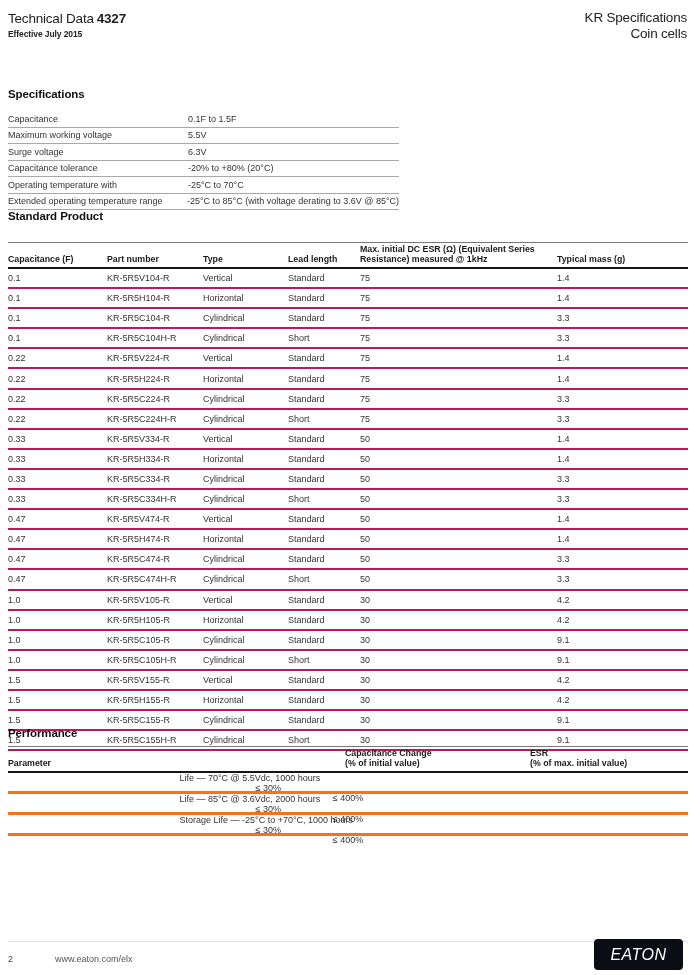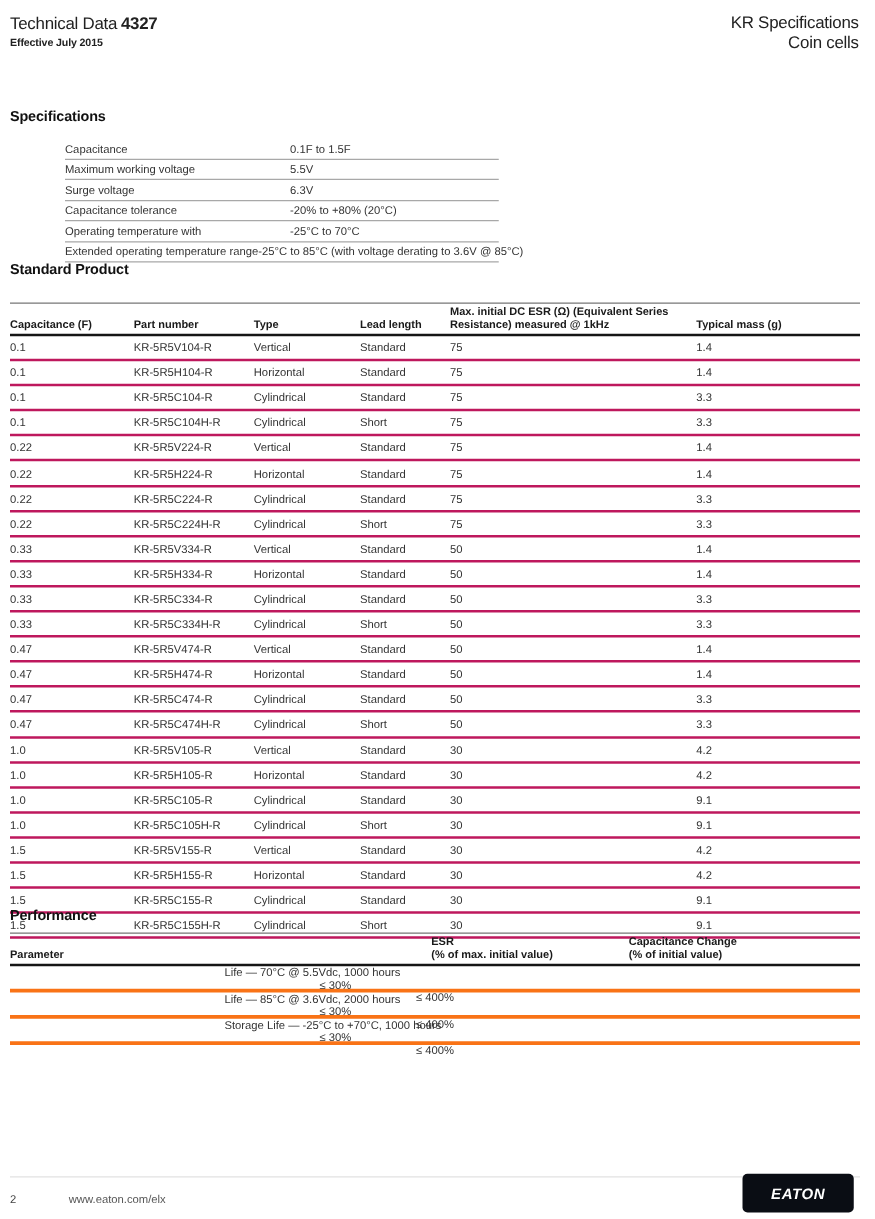--- a/index.html
+++ b/index.html
@@ -15,21 +15,21 @@
   .doc-title{font-size:13.5px;color:#222;letter-spacing:-0.2px;}
   .doc-num{font-weight:bold;margin-left:3px;}
   .effective{font-size:8.5px;font-weight:bold;color:#222;margin-top:3px;letter-spacing:-0.1px;}
   .header-right{position:absolute;top:10px;right:13px;text-align:right;font-size:13.5px;line-height:16px;color:#222;letter-spacing:-0.2px;}
 
   
   .section-title{font-size:11.5px;font-weight:bold;color:#111;letter-spacing:-0.1px;line-height:13px;}
 
   
   #spec{position:absolute;left:8px;top:88px;width:391px;}
-  #spec .rows{margin-top:10px;margin-left:44px;}
+  #spec .rows{margin-top:10px;}
   .spec-row{display:flex;height:15.5px;align-items:center;border-bottom:1px solid #a8a8a8;font-size:9px;color:#333;}
   .cell{white-space:nowrap;overflow:visible;}
   .sl{width:180px;}
   .sv{flex:1;}
 
   
   #std{position:absolute;left:8px;top:210px;width:680px;}
   .thead{display:flex;align-items:flex-end;border-top:1px solid #777;border-bottom:2px solid #151515;
          margin-top:19px;padding:2px 0 3px 0;font-size:8.8px;font-weight:bold;color:#1a1a1a;line-height:9.5px;}
   .c0{width:99px;} .c1{width:96px;} .c2{width:85px;} .c3{width:72px;}
@@ -44,21 +44,21 @@
   .hcol .sub{font-weight:bold;}
   .p0{width:337px;} .p1{width:185px;} .p2{flex:1;}
   .perf-row{display:flex;height:18px;align-items:center;border-bottom:3px solid #f97316;font-size:9px;color:#333;flex-direction:column;}
 
   
   .footer-rule{position:absolute;left:8px;right:12px;top:941px;border-top:1px solid #e2e2e2;}
   .page-num{position:absolute;left:8px;top:954px;font-size:9px;color:#444;}
   .footer-url{position:absolute;left:55px;top:954px;font-size:9px;color:#555;}
   .eaton-logo{position:absolute;left:594px;top:939px;width:89px;height:31px;background:#0a0d14;border-radius:4px;
               display:flex;align-items:center;justify-content:center;}
-  .eaton-logo span{color:#fff;font-style:italic;font-weight:bold;font-size:12px;letter-spacing:0.5px;}
+  .eaton-logo span{color:#fff;font-style:italic;font-weight:normal;font-size:16px;letter-spacing:0.5px;}
 </style>
 </head>
 <body>
 
 <div class="page">
 
   <div class="header-left">
     <div class="doc-title">
       <span>Technical Data</span><span class="doc-num">4327</span>
     </div>
@@ -304,27 +304,27 @@
         </div>
       </div>
   </div>
 
   <div id="perf">
     <div class="section-title">Performance</div>
     <div class="thead">
       <div class="cell p0 hcol">
         <div>Parameter</div>
       </div>
+      <div class="cell p1 hcol">
+        <div>Capacitance Change</div>
+        <div class="sub">(% of initial value)</div>
+      </div>
       <div class="cell p2 hcol">
         <div>ESR</div>
         <div class="sub">(% of max. initial value)</div>
-      </div>
-      <div class="cell p1 hcol">
-        <div>Capacitance Change</div>
-        <div class="sub">(% of initial value)</div>
       </div>
     </div>
     <div>
         <div class="perf-row">
           <div class="cell p0">Life — 70°C @ 5.5Vdc, 1000 hours</div>
           <div class="cell p1">≤ 30%</div>
           <div class="cell p2">≤ 400%</div>
         </div>
         <div class="perf-row">
           <div class="cell p0">Life — 85°C @ 3.6Vdc, 2000 hours</div>

